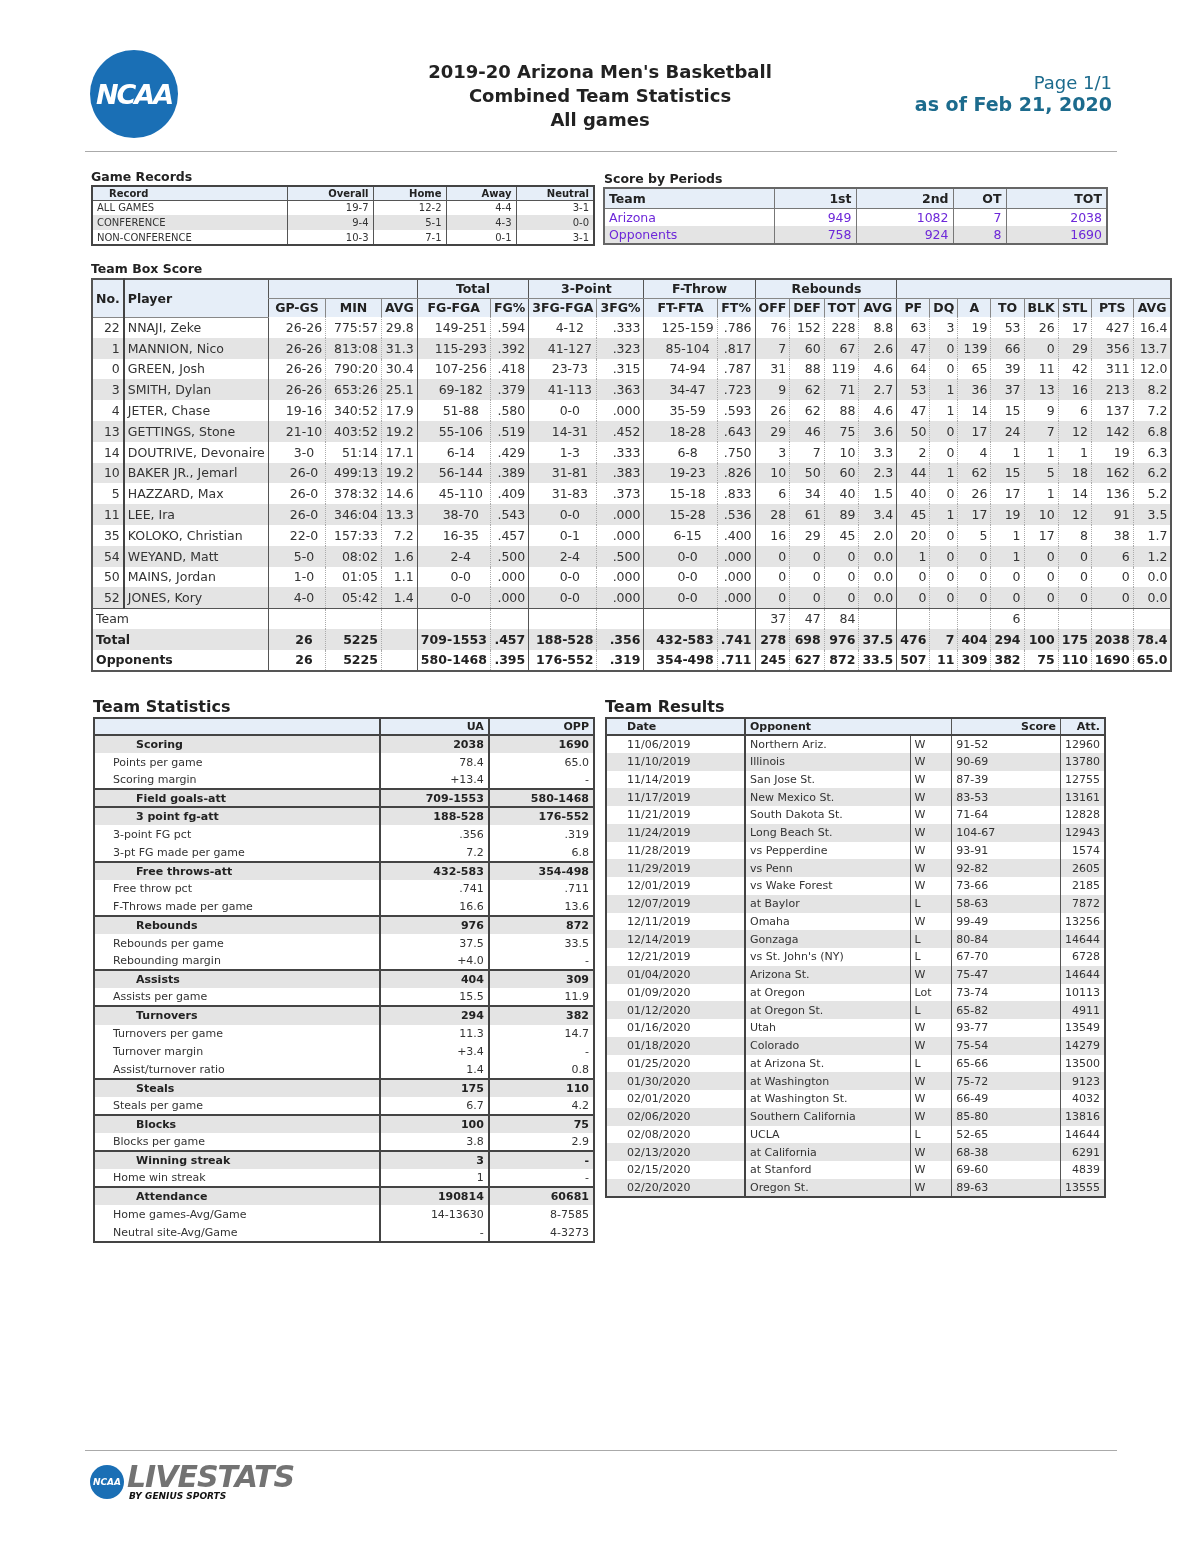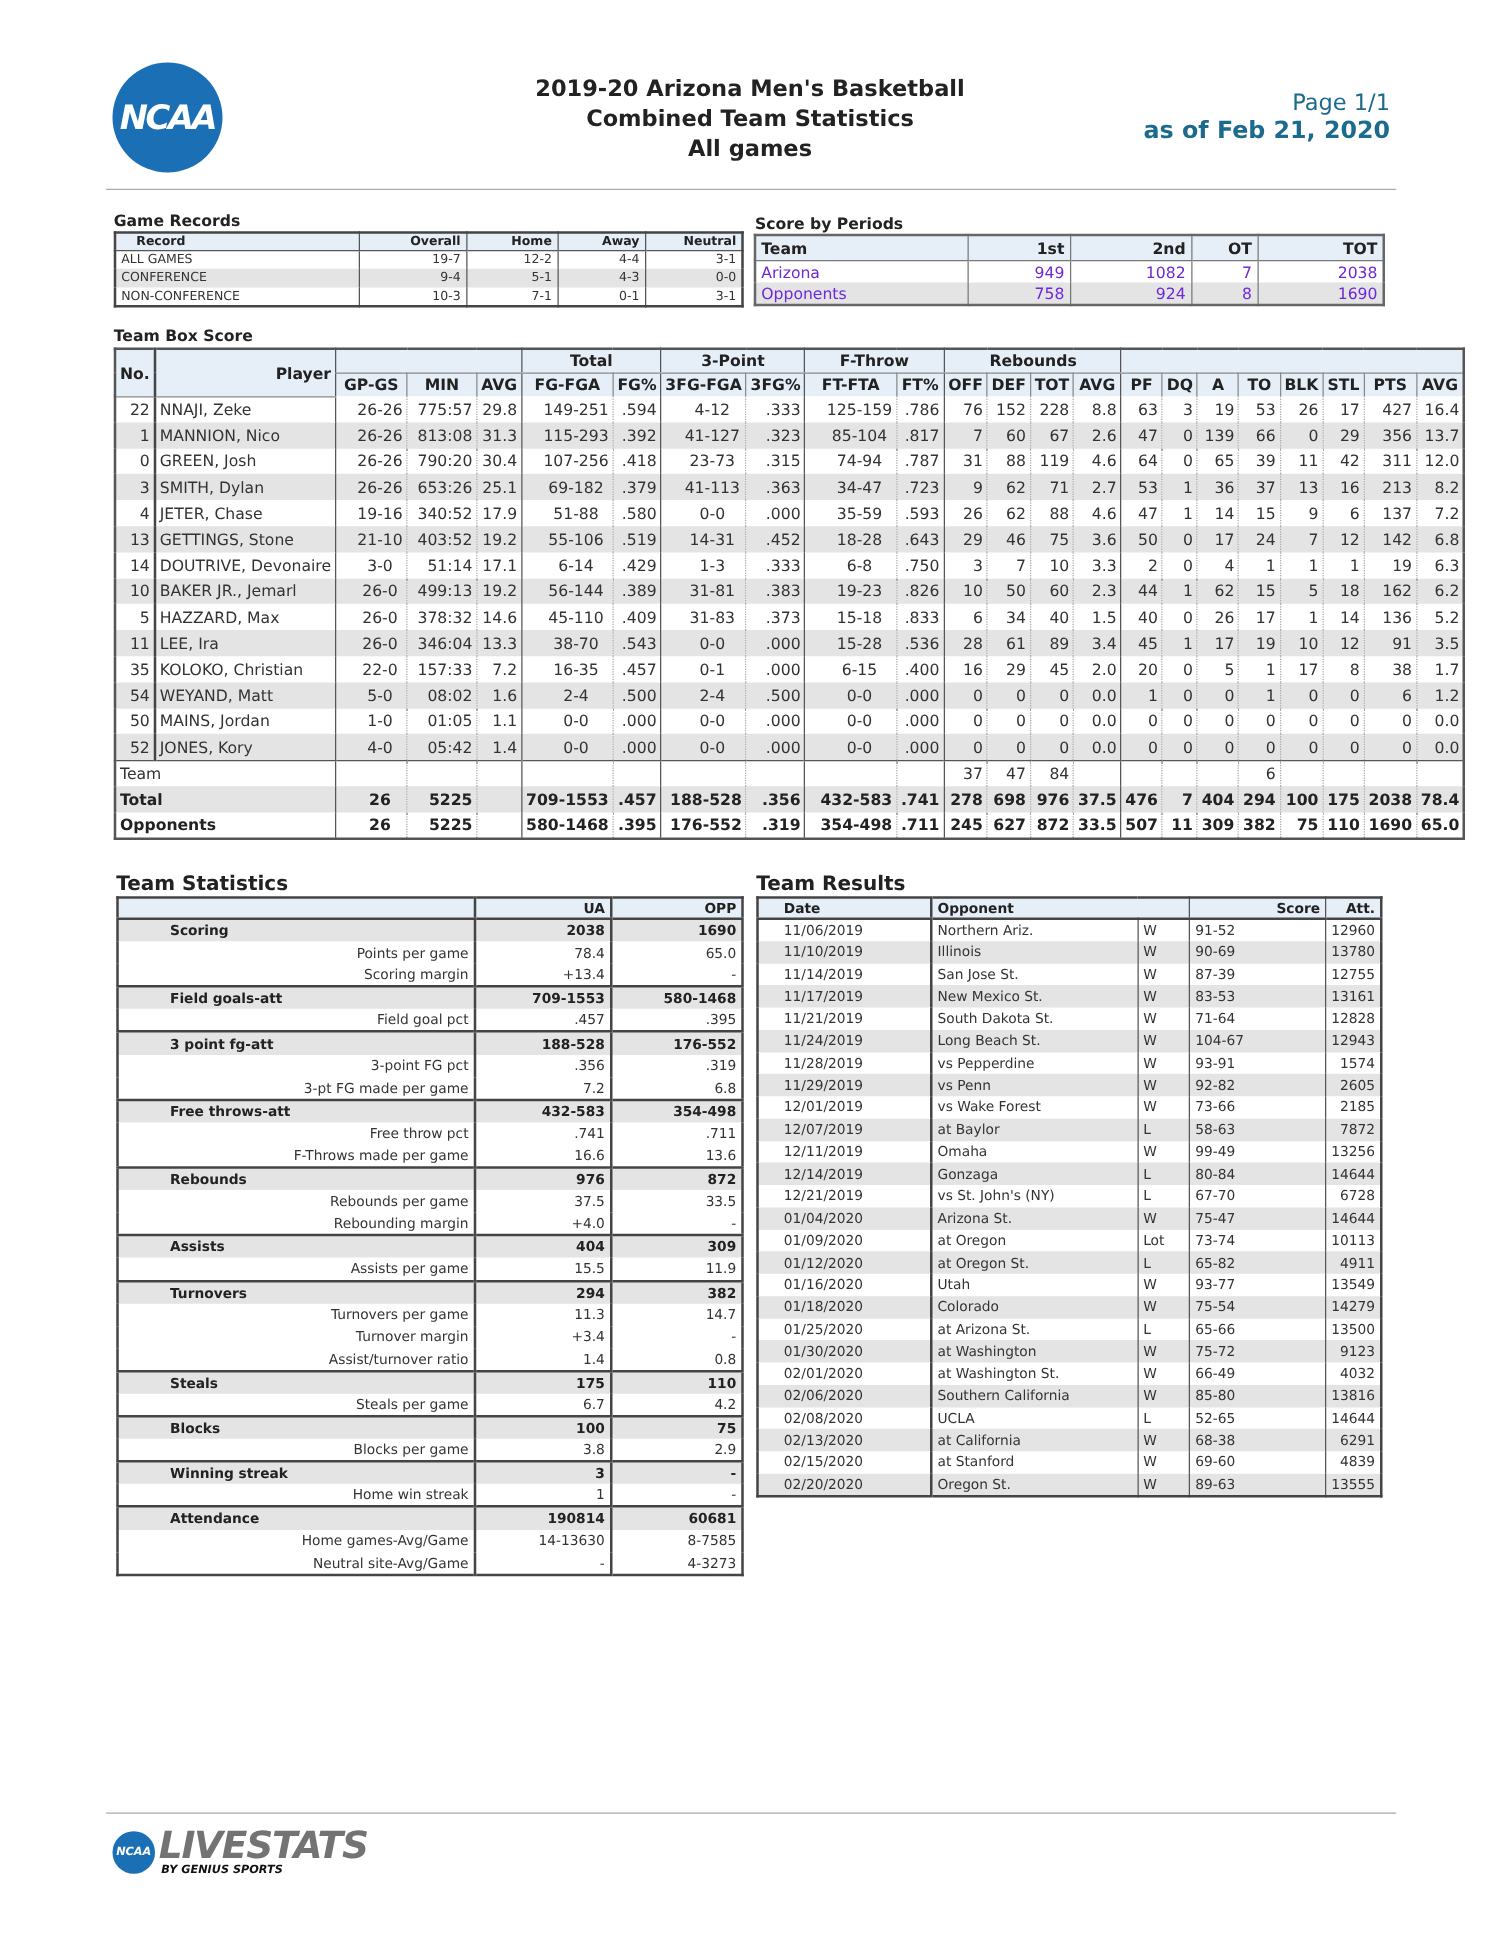--- a/index.html
+++ b/index.html
@@ -47,21 +47,21 @@
   #box tr.team td { border-top: 1px solid #555; height: 21px; }
   #box tr.bold td { font-weight: bold; color: #222; }
 
   
   #tstats { left: 93px; top: 717px; width: 502px; border: 2px solid #444; font-size: 11px; }
   #tstats th { text-align: right; height: 17px; border-left: 2px solid #444; border-bottom: 2px solid #444; }
   #tstats th:first-child { border-left: none; }
   #tstats td { height: 18.1px; text-align: right; border-left: 2px solid #444; color: #333; }
   #tstats td:first-child { text-align: left; border-left: none; }
   #tstats tr.cat td { background: #e4e4e4; font-weight: bold; color: #222; border-top: 2px solid #444; padding-left: 41px; }
-  #tstats tr.sub td:first-child { padding-left: 18px; text-align: right; }
+  #tstats tr.sub td:first-child { padding-left: 18px; }
 
   
   #results { left: 605px; top: 717px; width: 501px; border: 2px solid #444; font-size: 11px; }
   #results th { height: 17px; border-bottom: 2px solid #444; text-align: left; }
   #results td { height: 17.75px; color: #333; }
   #results .date { padding-left: 20px; width: 140px; }
   #results .opp { border-left: 2px solid #444; width: 166px; }
   #results .wl { border-left: 1px solid #555; width: 42px; }
   #results .score { border-left: 1px solid #555; width: 110px; }
   #results .att { border-left: 1px solid #555; text-align: right; }
@@ -151,21 +151,21 @@
         <td>1690</td>
       </tr>
     </tbody>
 </table>
 
 <div class="sec-title" style="left:91px;top:261px;">Team Box Score</div>
 <table id="box">
   <thead>
     <tr class="hdr">
       <th rowspan="2" style="text-align:right;border-left:none;width:26px">No.</th>
-      <th rowspan="2" style="text-align:right;border-left:2px solid #444;width:138px">Player</th>
+      <th rowspan="2" style="text-align:left;border-left:2px solid #444;width:138px">Player</th>
       <th colspan="3" class="g"></th>
       <th colspan="2" class="g">Total</th>
       <th colspan="2" class="g">3-Point</th>
       <th colspan="2" class="g">F-Throw</th>
       <th colspan="4" class="g" style="text-align:left;padding-left:36px">Rebounds</th>
       <th colspan="8" class="g"></th>
     </tr>
     <tr class="hdr" id="box-col-row">
         <th class="g">GP-GS</th>
         <th>MIN</th>
@@ -639,25 +639,20 @@
       <tr class="sub">
         <td>Scoring margin</td>
         <td>+13.4</td>
         <td>-</td>
       </tr>
       <tr class="cat">
         <td>Field goals-att</td>
         <td>709-1553</td>
         <td>580-1468</td>
       </tr>
-      <tr class="sub">
-        <td>Field goal pct</td>
-        <td>.457</td>
-        <td>.395</td>
-      </tr>
       <tr class="cat">
         <td>3 point fg-att</td>
         <td>188-528</td>
         <td>176-552</td>
       </tr>
       <tr class="sub">
         <td>3-point FG pct</td>
         <td>.356</td>
         <td>.319</td>
       </tr>

